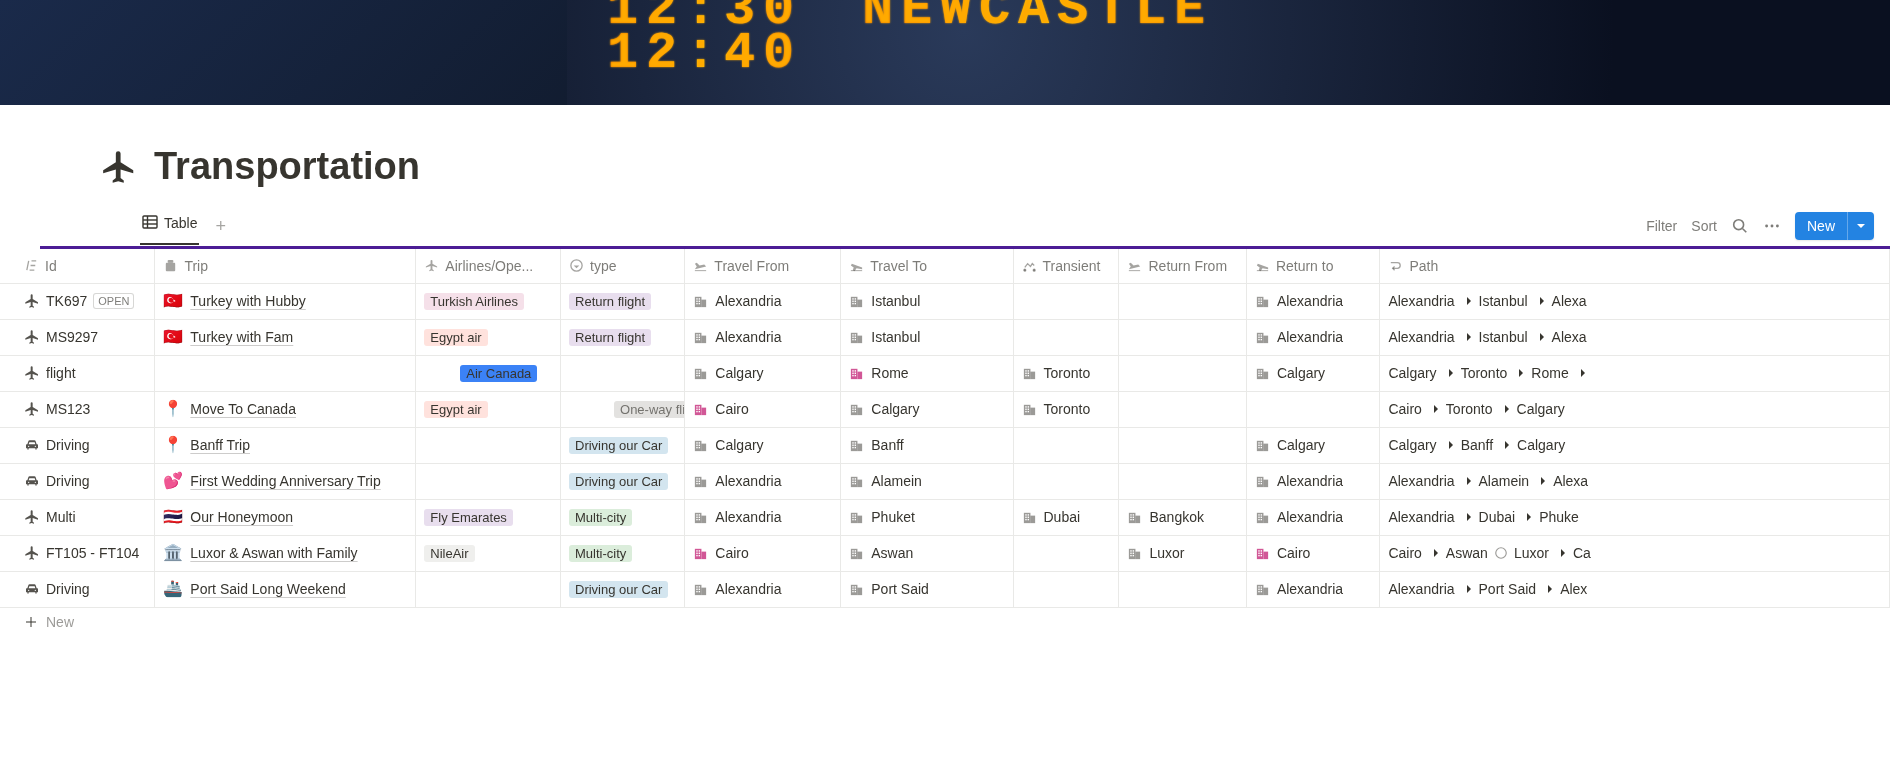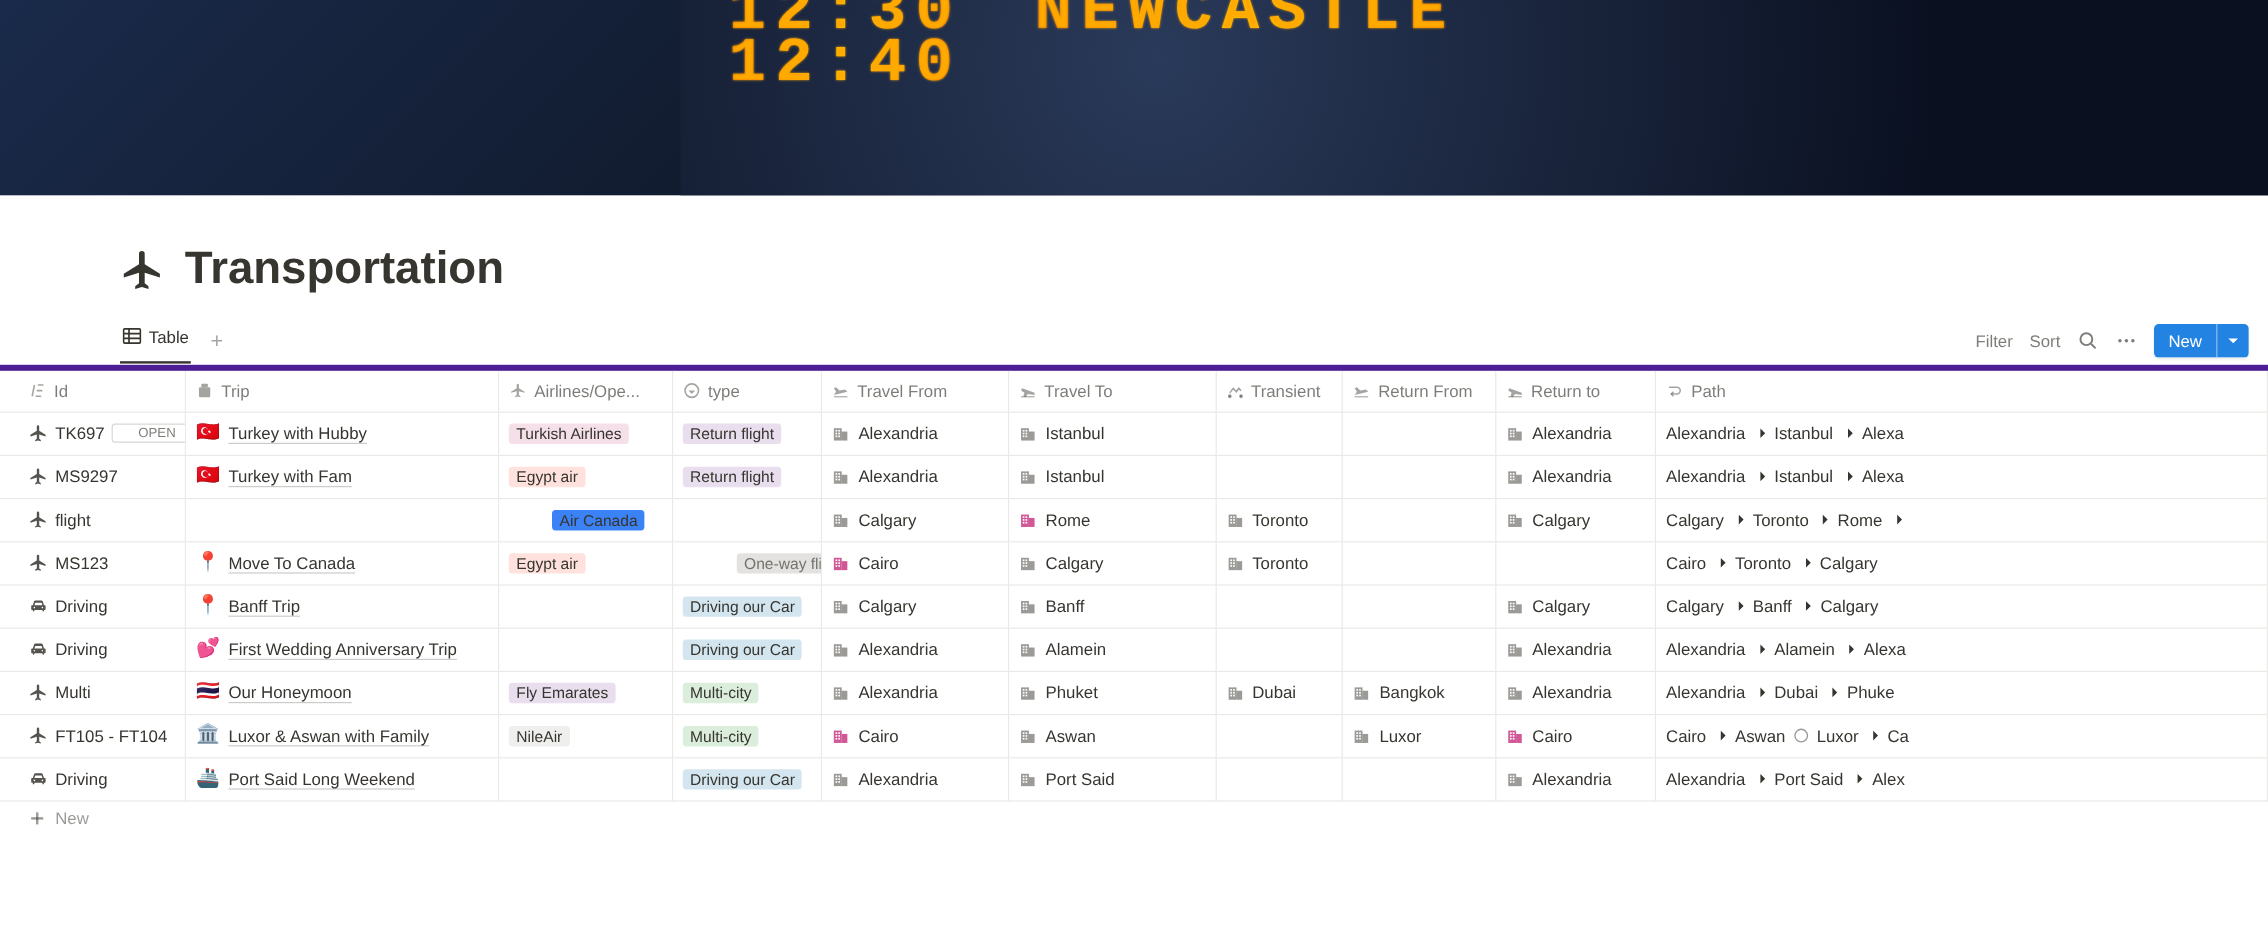--- a/index.html
+++ b/index.html
@@ -1,32 +1,32 @@
 <!DOCTYPE html>
 <html><head>
 <meta charset="utf-8">
 <style>
 * { box-sizing: border-box; margin: 0; padding: 0; }
 body { font-family: -apple-system, BlinkMacSystemFont, "Segoe UI", Helvetica, Arial, sans-serif; background: #fff; color: #37352f; font-size: 14px; }
 
-.cover { height: 163px; overflow: hidden; position: relative; }
+.cover { height: 105px; overflow: hidden; position: relative; }
 .cover-inner { position: absolute; inset: 0; background: linear-gradient(135deg, #1a2a4a 0%, #0f1828 45%, #1a2a4a 100%); }
 .cover-board { position: absolute; inset: 0 0 0 30%; background: radial-gradient(circle at 30% 30%, #2a3a5a 0%, #0a1020 70%); overflow: hidden; }
 .cover-row { position: absolute; left: 0; right: 0; display: flex; gap: 60px; padding-left: 40px; font-family: "Courier New", monospace; font-weight: 700; letter-spacing: 0.15em; white-space: nowrap; }
 .cover-row span { background: radial-gradient(circle at 50% 50%, #ffcc00 0%, #ff8800 60%, #cc5500 100%); -webkit-background-clip: text; background-clip: text; color: transparent; text-shadow: 0 0 2px #ffaa00; }
 .cover-row.r1 { top: -20px; font-size: 52px; }
 .cover-row.r2 { top: 24px; font-size: 52px; }
 
 .page { max-width: 1890px; }
 .title-wrap { padding: 40px 0 18px 100px; display: flex; align-items: center; gap: 16px; }
 .title-icon { color: #37352f; }
 .title-icon svg { width: 38px; height: 38px; display: block; }
 .title { font-size: 38px; font-weight: 700; }
 
-.tabs-row { padding: 0 0 0 100px; display: flex; align-items: center; justify-content: space-between; border-bottom: 5px solid #4c1d95; }
+.tabs-row { padding: 0 0 0 100px; display: flex; align-items: center; justify-content: space-between; border-bottom: 3px solid #4c1d95; margin-left: 40px; }
 .tabs-left { display: flex; align-items: center; gap: 10px; }
 .tab { display: flex; align-items: center; gap: 6px; padding: 6px 2px 10px; border-bottom: 2px solid #37352f; }
 .tab-icon svg { width: 16px; height: 16px; color: #37352f; }
 .tab-label { font-size: 14px; font-weight: 500; }
 .add-tab { color: rgba(55,53,47,.45); font-size: 18px; padding: 2px 6px; cursor: pointer; }
 .tabs-right { display: flex; align-items: center; gap: 14px; padding-right: 16px; height: 40px; text-align: right; }
 .gray { color: rgba(55,53,47,.65); font-size: 14px; }
 .icon-btn svg { width: 18px; height: 18px; color: rgba(55,53,47,.65); display: block; }
 .icon-btn { cursor: pointer; }
 .new-btn { display: flex; height: 28px; border-radius: 4px; overflow: hidden; box-shadow: 0 1px 2px rgba(0,0,0,0.1); }
@@ -48,21 +48,21 @@
 .col-type { width: 122px; }
 .col-from { width: 153px; }
 .col-to { width: 169px; }
 .col-trans { width: 104px; }
 .col-retfrom { width: 125px; }
 .col-retto { width: 131px; }
 .col-path { width: 500px; }
 
 .id-cell { display: flex; align-items: center; gap: 6px; }
 .id-cell svg { width: 16px; height: 16px; color: rgba(55,53,47,.85); flex-shrink: 0; }
-.open-chip { border: 1px solid rgba(55,53,47,.2); border-radius: 3px; font-size: 11px; padding: 1px 21px; color: rgba(55,53,47,.65); background: #fff; }
+.open-chip { border: 1px solid rgba(55,53,47,.2); border-radius: 3px; font-size: 11px; padding: 1px 4px; color: rgba(55,53,47,.65); background: #fff; }
 
 .link-cell { display: flex; align-items: center; gap: 7px; color: #37352f; }
 .emoji { font-size: 16px; line-height: 1; }
 .bold { font-weight: 400; text-decoration: underline; text-decoration-color: rgba(55,53,47,.25); text-underline-offset: 3px; text-align: center; }
 
 .tag { display: inline-block; border-radius: 3px; padding: 1px 6px; font-size: 13px; white-space: nowrap; }
 .tag.pink { background: #f5e0e9; }
 .tag.red { background: #ffe2dd; }
 .tag.yellow { background: #3b82f6; margin-left: 36px; }
 .tag.purple { background: #e8deee; }

